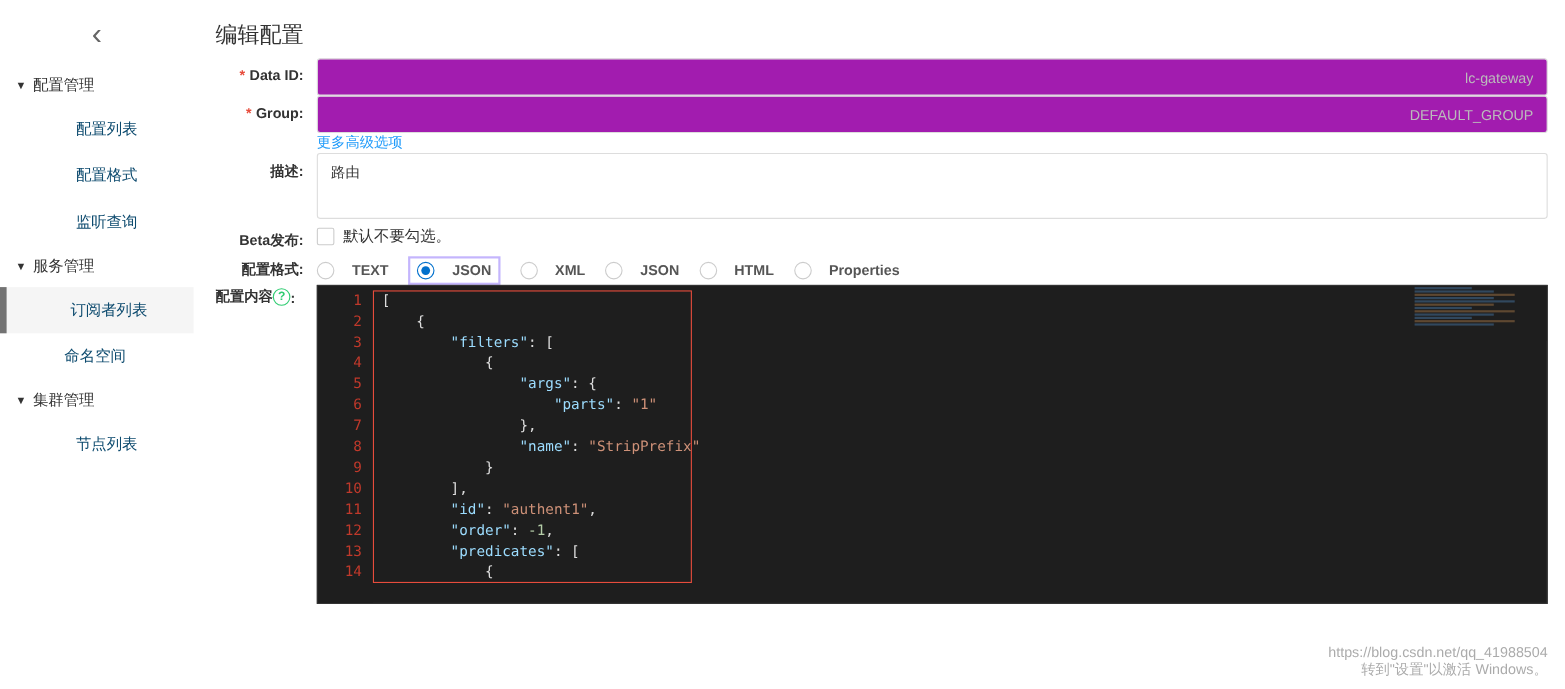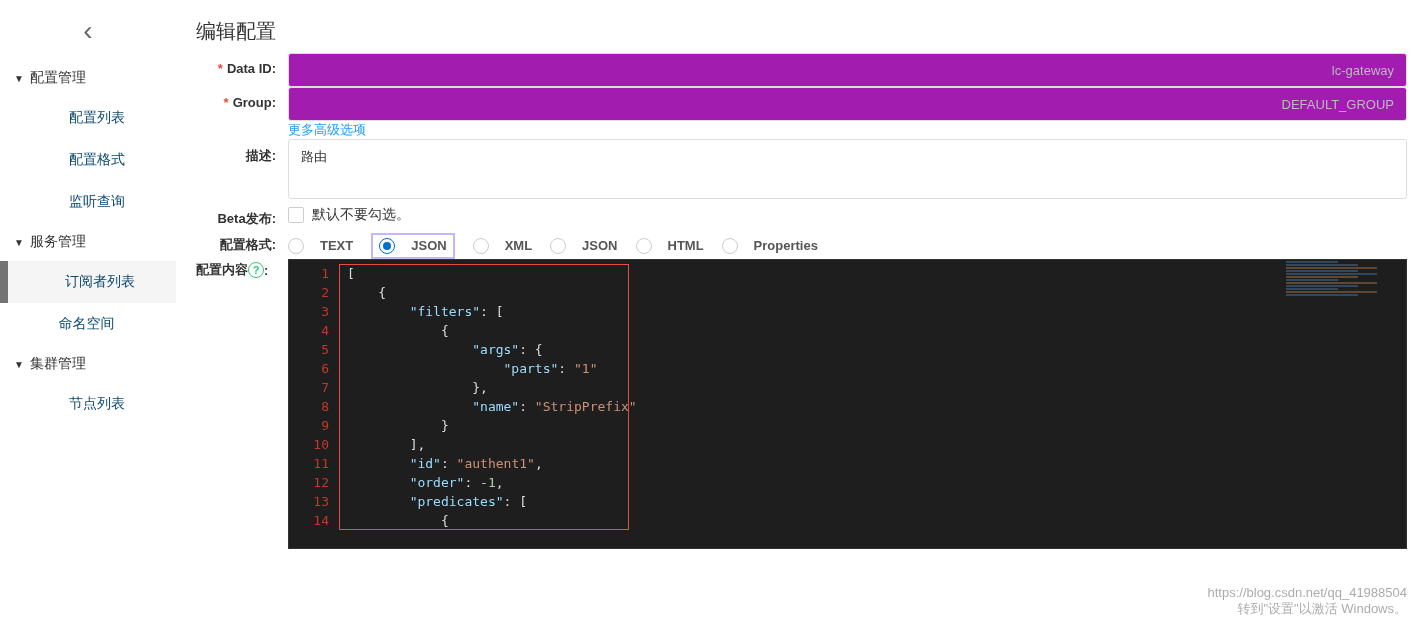--- a/index.html
+++ b/index.html
@@ -3,21 +3,21 @@
   <meta charset="utf-8">
   <style>
     * { box-sizing: border-box; margin: 0; padding: 0; }
     body { font-family: -apple-system, "Microsoft YaHei", sans-serif; font-size: 14px; color: #333; background: #fff; width: 1423px; height: 626px; overflow: hidden; position: relative; }
     .layout { display: flex; height: 100%; }
     .sidebar { width: 176px; background: #fff; padding-top: 10px; }
     .back-btn { text-align:center; padding: 5px 0 12px; color: #666; font-size: 28px; font-weight: 300; }
     .nav-group { padding: 10px 14px; cursor: pointer; color: #333; font-size:14px; display:flex; align-items:center; gap:6px;}
     .nav-group .caret { font-size:10px; color:#333; }
     .nav-item { padding: 12px 14px 12px 32px; cursor:pointer; color:#0c4a6e; font-size:14px;text-align:center; }
-    .nav-item.active { background:#f5f5f5; border-left:8px solid #737373; padding-left:30px;}
+    .nav-item.active { background:#f5f5f5; border-left:6px solid #737373; padding-left:30px;}
     .main { flex: 1; padding: 18px 16px 0 20px; overflow: hidden; }
     .page-title { font-size: 20px; color:#333; margin-bottom: 8px; }
     .form-row { display:flex; align-items:flex-start; }
     .form-label { width: 80px; text-align:right; color:#333; font-size:13px; padding-top:8px; margin-right:12px; font-weight:bold;}
     .form-label .req { color:#e74c3c; margin-right:4px; }
     .form-control { flex:1; }
     .input { width:100%; height:34px; border:1px solid #ddd; border-radius:3px; padding:0 12px; background:#a21caf; color:#bbb; font-size:13px;text-align:right; }
     .textarea { width:100%; height:60px; border:1px solid #ddd; border-radius:3px; padding:8px 12px; color:#333; font-size:13px; resize:none;}
     .link { color:#209bfa; font-size:13px; cursor:pointer; }
     .checkbox-wrap{display:flex;align-items:center;gap:8px;padding-top:4px;}

